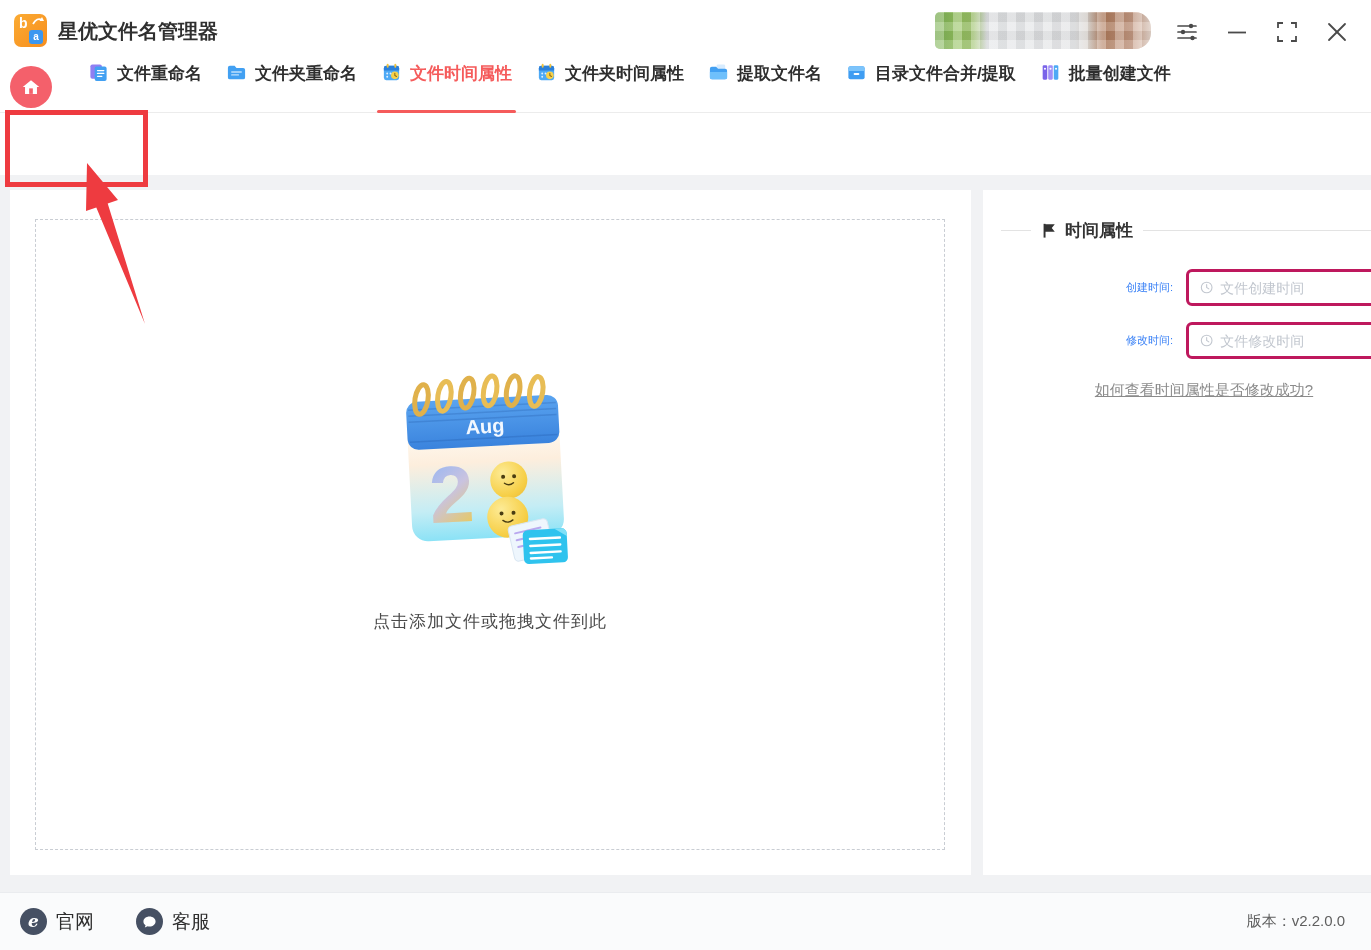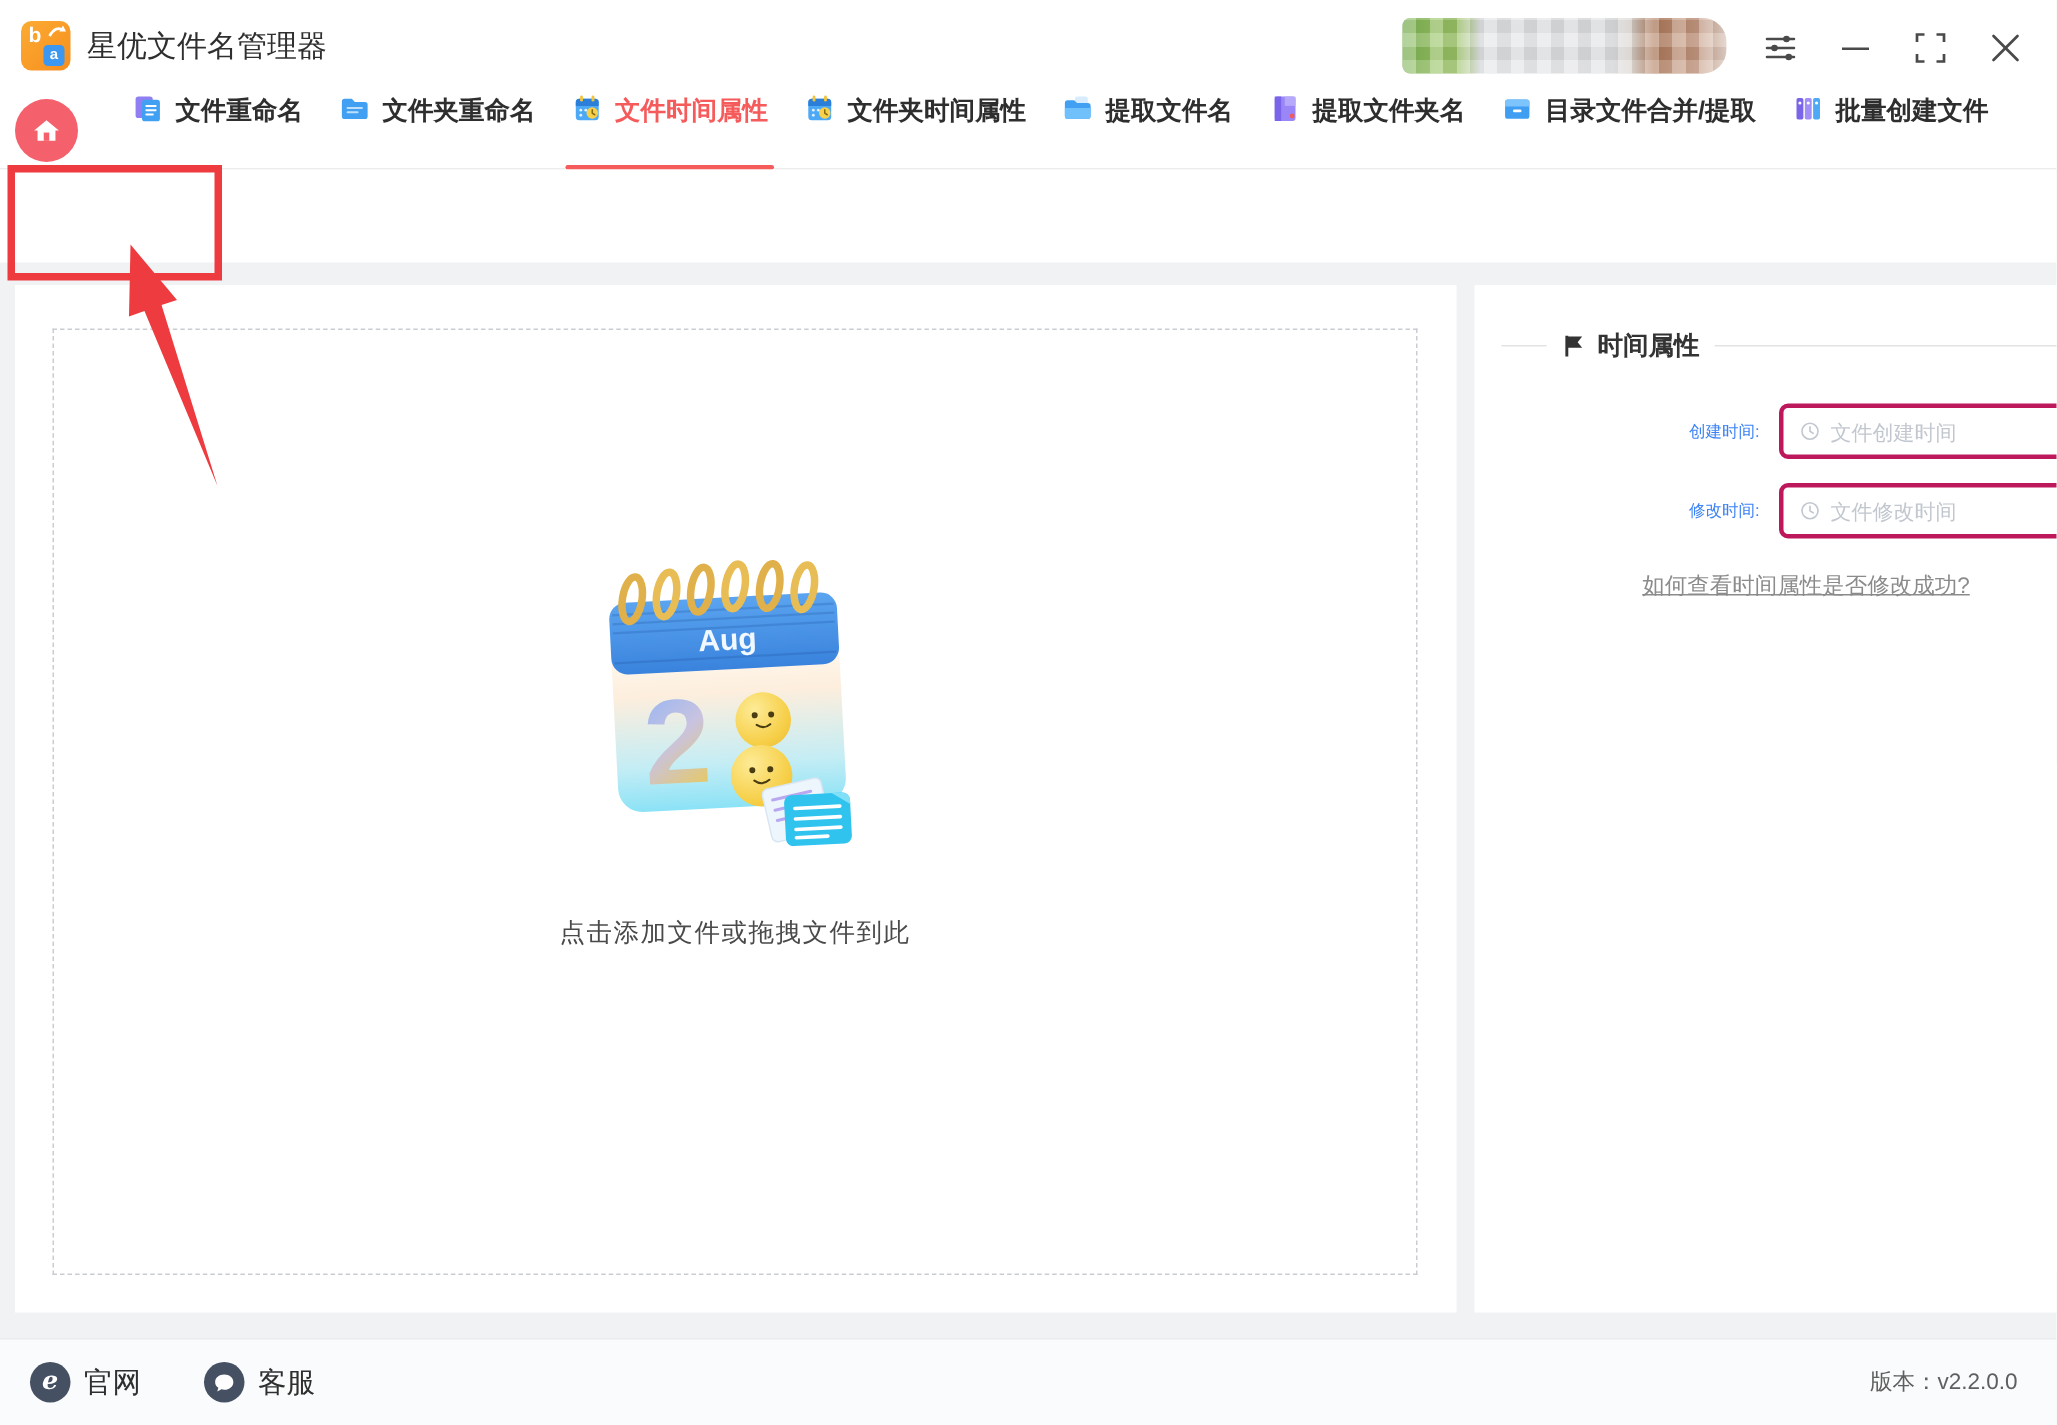--- a/index.html
+++ b/index.html
@@ -12,21 +12,21 @@
   }
   
   .titlebar { position:absolute; left:0; top:0; width:1371px; height:62px; background:#fff; }
   .logo { position:absolute; left:14px; top:14px; width:33px; height:33px; border-radius:7px;
           background:linear-gradient(135deg,#fbab33,#f78e1e); }
   .logo .lb { position:absolute; left:5px; top:1px; color:#fff; font-weight:bold; font-size:14px; }
   .logo .la { position:absolute; right:4px; bottom:3px; width:14px; height:14px; border-radius:3px;
               background:#3b97f0; color:#fff; font-size:10px; font-weight:bold; text-align:center; line-height:14px; }
   .logo svg { position:absolute; right:3px; top:3px; }
   .app-title { position:absolute; left:58px; top:0; height:62px; line-height:62px;
-               font-size:20px; font-weight:normal; color:#2f2f2f; }
+               font-size:20px; font-weight:bold; color:#2f2f2f; }
   .account-chip { position:absolute; left:935px; top:12px; width:216px; height:37px;
     border-radius:5px 16px 16px 5px; overflow:hidden;
     background:linear-gradient(90deg,#7eb357 0px,#94c25e 22px,#9bc167 38px,#e2e4e6 52px,#dfe0e2 140px,#d7d1cb 152px,#b07a5a 168px,#c59a83 198px,#e9d9cf 216px);
   }
   .account-chip::after { content:""; position:absolute; inset:0;
     background:
       repeating-linear-gradient(90deg, rgba(255,255,255,.28) 0 9px, rgba(0,0,0,.035) 9px 18px),
       repeating-linear-gradient(0deg, rgba(255,255,255,.18) 0 9px, rgba(0,0,0,.045) 9px 18px);
   }
   .win-btn { position:absolute; top:18px; width:28px; height:28px; display:flex;
@@ -215,29 +215,20 @@
 
   <div class="tab">
     <svg width="21" height="21" viewBox="0 0 22 22">
       <rect x="9" y="2.5" width="9" height="11" rx="1.5" fill="#d7ecff"></rect>
       <path d="M2 7 a2 2 0 0 1 2 -2 h4.5 l2 2 h7.5 a2 2 0 0 1 2 2 v7 a2 2 0 0 1 -2 2 H4 a2 2 0 0 1 -2 -2 Z" fill="#42a0f2"></path>
       <path d="M2 10.5 h18 v5.5 a2 2 0 0 1 -2 2 H4 a2 2 0 0 1 -2 -2 Z" fill="#6fc0fb"></path>
     </svg>
     <span>提取文件名</span>
   </div>
 
-  <div class="tab">
-    <svg width="21" height="21" viewBox="0 0 22 22">
-      <rect x="4" y="2.5" width="14.5" height="17" rx="2" fill="#9a86f6"></rect>
-      <path d="M4 2.5 h4.5 v17 H4 a0 0 0 0 1 0 0 Z" fill="#7a64e9"></path>
-      <rect x="11" y="2.5" width="7.5" height="6.5" fill="#b7a9fa"></rect>
-      <circle cx="16.2" cy="16" r="1.7" fill="#f25c5c"></circle>
-    </svg>
-    <span>提取文件夹名</span>
-  </div>
 
   <div class="tab">
     <svg width="21" height="21" viewBox="0 0 22 22">
       <rect x="2.5" y="4.5" width="17" height="13.5" rx="2" fill="#3f9df2"></rect>
       <path d="M2.5 6.5 a2 2 0 0 1 2 -2 h13 a2 2 0 0 1 2 2 v3 H2.5 Z" fill="#7cc4fb"></path>
       <rect x="8" y="11.5" width="6" height="2" rx="1" fill="#fff"></rect>
     </svg>
     <span>目录文件合并/提取</span>
   </div>
 

